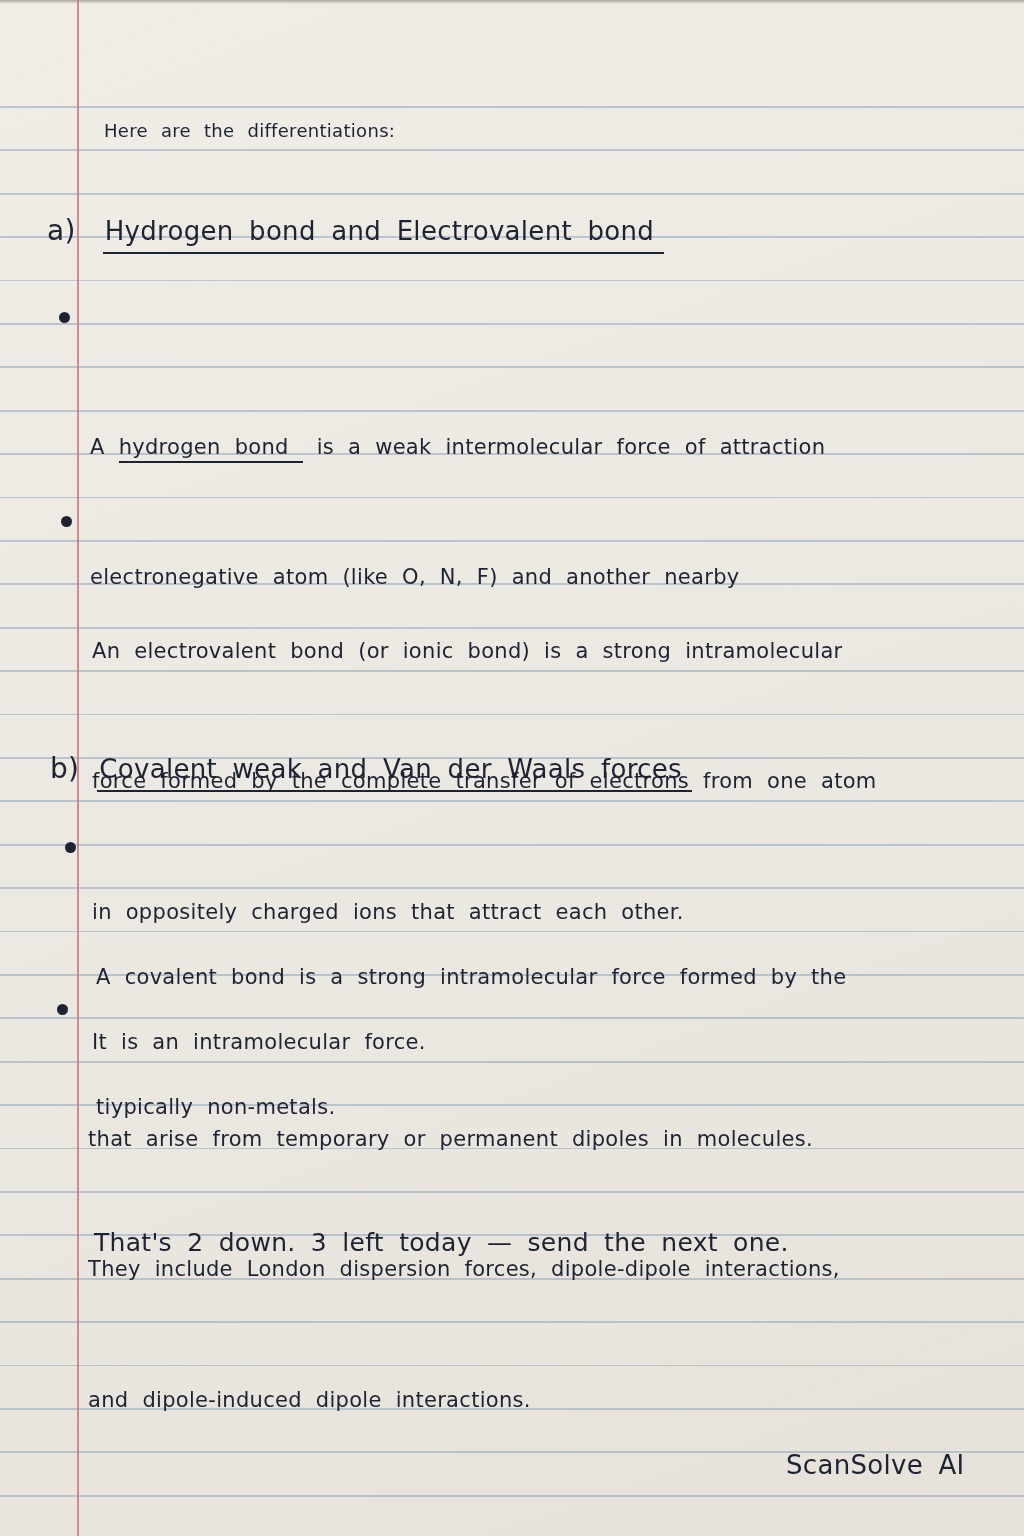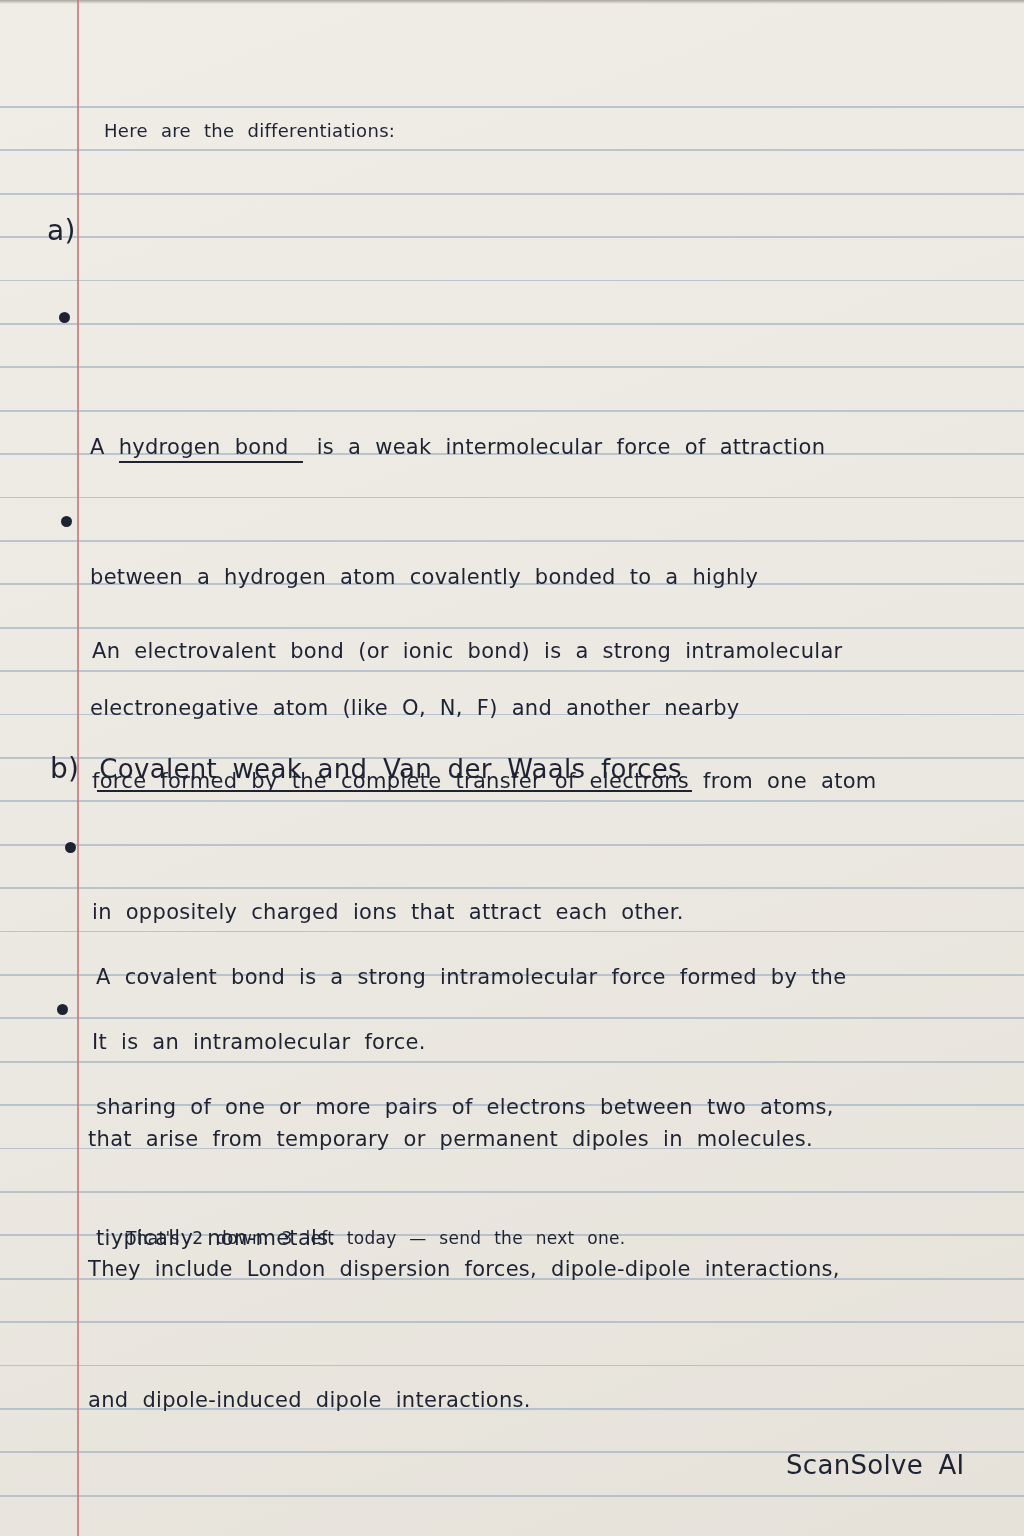--- a/index.html
+++ b/index.html
@@ -46,61 +46,60 @@
   .b1 { left: 90px; top: 296px; }
   .b2 { left: 92px; top: 500px; }
   .b3 { left: 96px; top: 826px; }
   .b4 { left: 88px; top: 988px; }
   .dot {
     position: absolute; left: -31px; top: 16px;
     width: 11px; height: 11px; border-radius: 50%;
     background: #1e2334;
   }
   .u { border-bottom: 2.5px solid #1e2334; padding-right: 14px; padding-bottom: 2px; }
-  .closing { position: absolute; left: 94px; top: 1228px; font-size: 17px; margin-left: 32px; }
+  .closing { position: absolute; left: 94px; top: 1228px; font-size: 25px; }
   .watermark { position: absolute; left: 786px; top: 1450px; font-size: 26px; }
 </style>
 </head>
 <body>
 
 <div class="page">
   <div class="top-edge"></div>
   <div class="rules"></div>
   <div class="margin-line"></div>
 
   <div class="intro hw">Here are the differentiations:</div>
 
   <div class="sec sec-a">
     <span class="sec-label hw">a)</span>
+    <span class="sec-title hw">Hydrogen bond and Electrovalent bond</span>
   </div>
 
   <div class="bullet b1 hw">
     <span class="dot"></span>
     <div><span>A </span><span class="u">hydrogen bond</span><span> is a weak intermolecular force of attraction</span></div>
-    <div>between a hydrogen atom covalently bonded to a highly</div>
     <div>electronegative atom (like O, N, F) and another nearby</div>
   </div>
 
   <div class="bullet b2 hw">
     <span class="dot"></span>
     <div>An electrovalent bond (or ionic bond) is a strong intramolecular</div>
     <div>force formed by the complete transfer of electrons from one atom</div>
     <div>in oppositely charged ions that attract each other.</div>
     <div>It is an intramolecular force.</div>
   </div>
 
   <div class="sec sec-b">
     <span class="sec-label hw">b)</span>
     <span class="sec-title hw">Covalent weak and Van der Waals forces</span>
   </div>
 
   <div class="bullet b3 hw">
     <span class="dot"></span>
     <div>A covalent bond is a strong intramolecular force formed by the</div>
-    <div>sharing of one or more pairs of electrons between two atoms,</div>
     <div>tiypically non-metals.</div>
   </div>
 
   <div class="bullet b4 hw">
     <span class="dot"></span>
     <div>that arise from temporary or permanent dipoles in molecules.</div>
     <div>They include London dispersion forces, dipole-dipole interactions,</div>
     <div>and dipole-induced dipole interactions.</div>
   </div>
 

